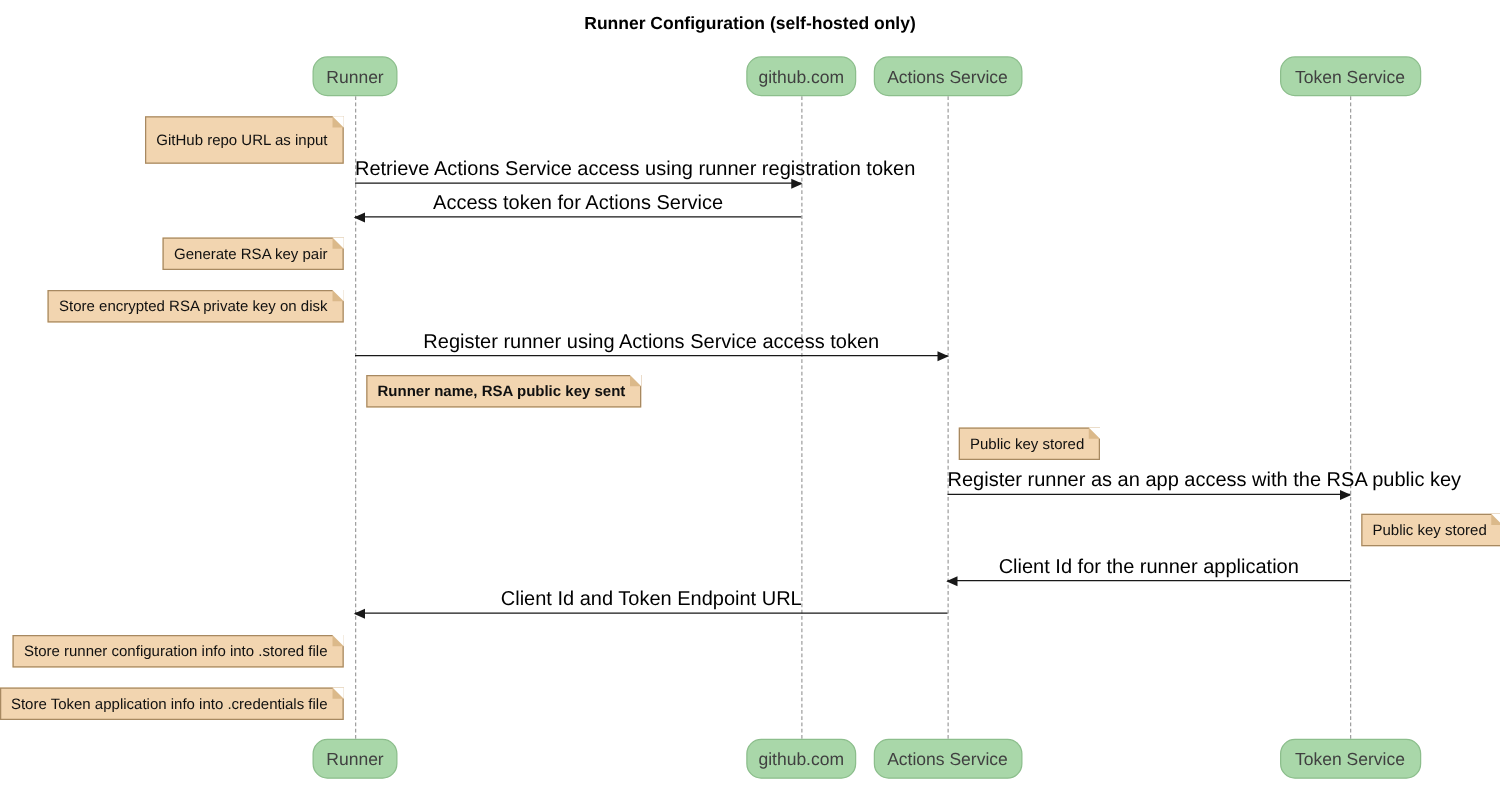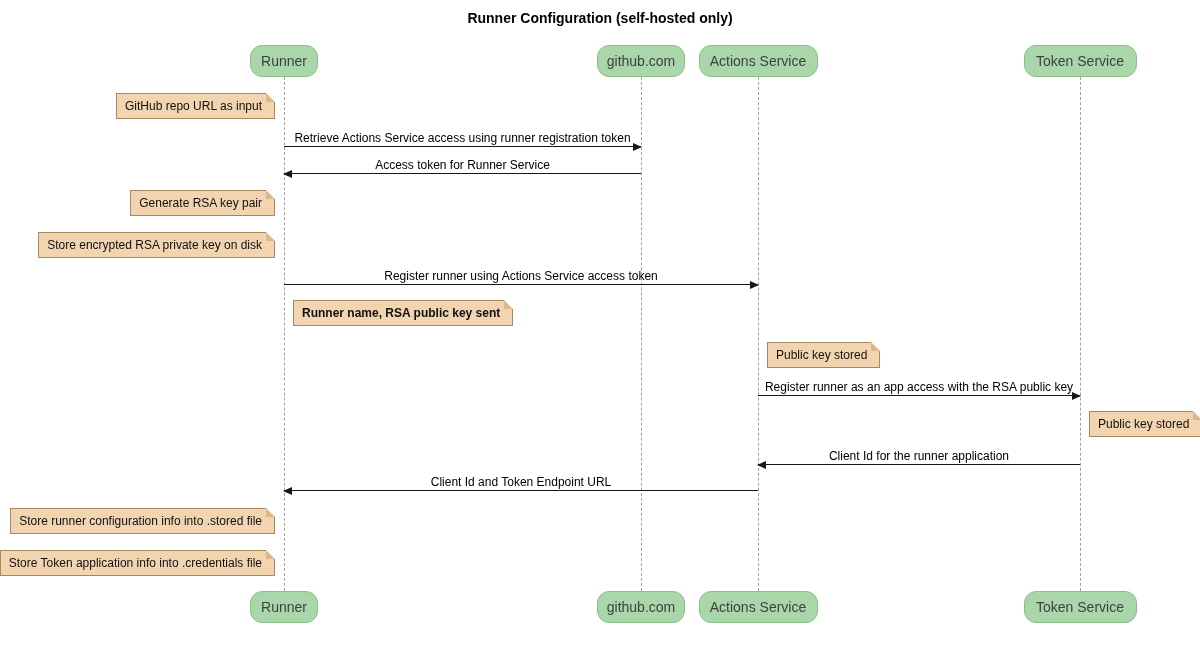--- a/index.html
+++ b/index.html
@@ -64,21 +64,21 @@
   .msg-line {
     position: absolute;
     left: 0; right: 0; bottom: 0;
     height: 0;
     border-top: 1px solid #181818;
   }
   .msg-label {
     position: absolute;
     left: 0; right: 0; bottom: 2px;
     text-align: center;
-    font-size: 12px;
+    font-size: 16px;
     color: #000000;
     white-space: nowrap;
   }
   .arrow-right {
     position: absolute;
     right: -1px; bottom: -4px;
     width: 0; height: 0;
     border-style: solid;
     border-width: 4px 0 4px 9px;
     border-color: transparent transparent transparent #181818;
@@ -109,21 +109,21 @@
       <div class="participant" style="left: 698.5px; top: 591px; width: 119px; height: 32px; background: rgb(169, 215, 169); border-color: rgb(140, 190, 140);">Actions Service</div>
       <div class="lifeline" style="left: 1080px; top: 77px; height: 514px; border-left-color: rgb(160, 160, 160);"></div>
       <div class="participant" style="left: 1023.5px; top: 45px; width: 113px; height: 32px; background: rgb(169, 215, 169); border-color: rgb(140, 190, 140);">Token Service</div>
       <div class="participant" style="left: 1023.5px; top: 591px; width: 113px; height: 32px; background: rgb(169, 215, 169); border-color: rgb(140, 190, 140);">Token Service</div>
       <div class="message" style="left: 284px; top: 127px; width: 357px;">
         <div class="msg-label">Retrieve Actions Service access using runner registration token</div>
         <div class="msg-line" style="border-top-color: rgb(24, 24, 24);"></div>
         <div class="arrow-right"></div>
       </div>
       <div class="message" style="left: 284px; top: 154px; width: 357px;">
-        <div class="msg-label">Access token for Runner Service</div>
+        <div class="msg-label">Access token for Actions Service</div>
         <div class="msg-line" style="border-top-color: rgb(24, 24, 24);"></div>
         <div class="arrow-left"></div>
       </div>
       <div class="message" style="left: 284px; top: 265px; width: 474px;">
         <div class="msg-label">Register runner using Actions Service access token</div>
         <div class="msg-line" style="border-top-color: rgb(24, 24, 24);"></div>
         <div class="arrow-right"></div>
       </div>
       <div class="message" style="left: 758px; top: 376px; width: 322px;">
         <div class="msg-label">Register runner as an app access with the RSA public key</div>
@@ -133,21 +133,21 @@
       <div class="message" style="left: 758px; top: 445px; width: 322px;">
         <div class="msg-label">Client Id for the runner application</div>
         <div class="msg-line" style="border-top-color: rgb(24, 24, 24);"></div>
         <div class="arrow-left"></div>
       </div>
       <div class="message" style="left: 284px; top: 471px; width: 474px;">
         <div class="msg-label">Client Id and Token Endpoint URL</div>
         <div class="msg-line" style="border-top-color: rgb(24, 24, 24);"></div>
         <div class="arrow-left"></div>
       </div>
-      <div class="note" style="top: 93px; height: 26px; background: rgb(242, 213, 176); border: 1px solid rgb(167, 137, 97); right: 925px;">
+      <div class="note" style="top: 93px; height: 38px; background: rgb(242, 213, 176); border: 1px solid rgb(167, 137, 97); right: 925px;">
         <span>GitHub repo URL as input</span>
         <div class="fold" style="border-color: rgb(255, 255, 255) rgb(255, 255, 255) rgb(219, 185, 138) transparent;"></div>
       </div>
       <div class="note" style="top: 190px; height: 26px; background: rgb(242, 213, 176); border: 1px solid rgb(167, 137, 97); right: 925px;">
         <span>Generate RSA key pair</span>
         <div class="fold" style="border-color: rgb(255, 255, 255) rgb(255, 255, 255) rgb(219, 185, 138) transparent;"></div>
       </div>
       <div class="note" style="top: 232px; height: 26px; background: rgb(242, 213, 176); border: 1px solid rgb(167, 137, 97); right: 925px;">
         <span>Store encrypted RSA private key on disk</span>
         <div class="fold" style="border-color: rgb(255, 255, 255) rgb(255, 255, 255) rgb(219, 185, 138) transparent;"></div>

